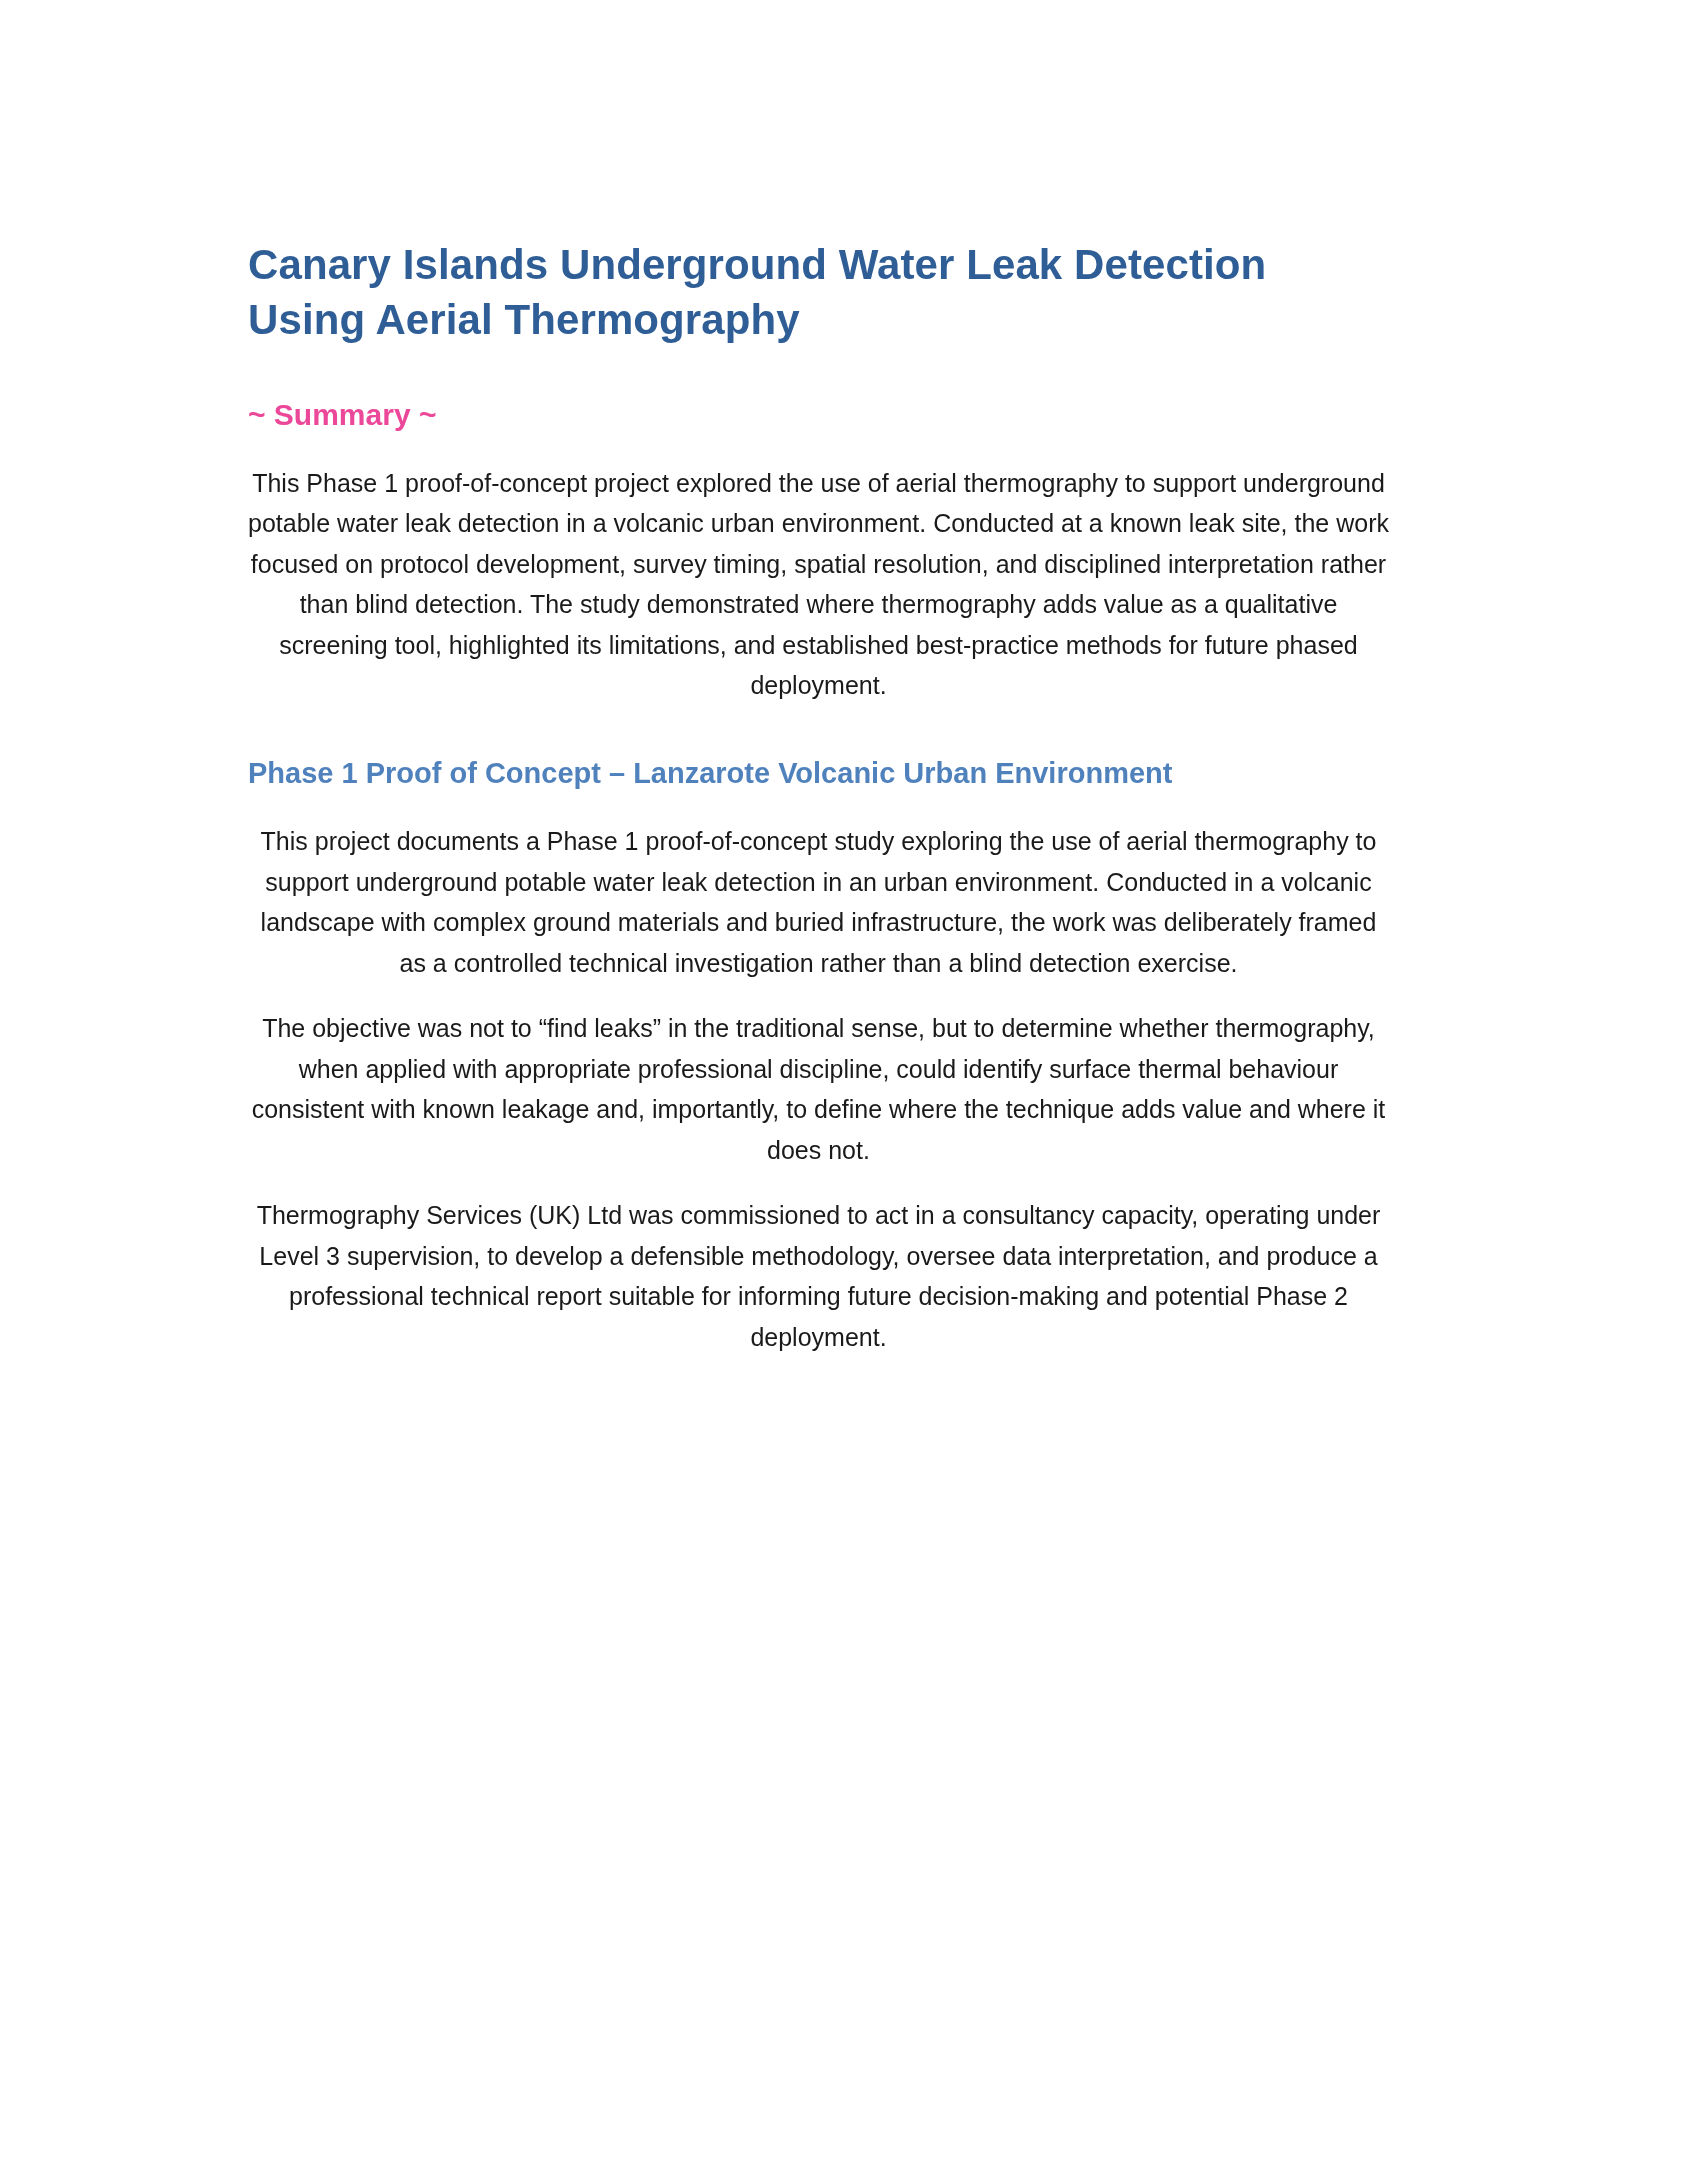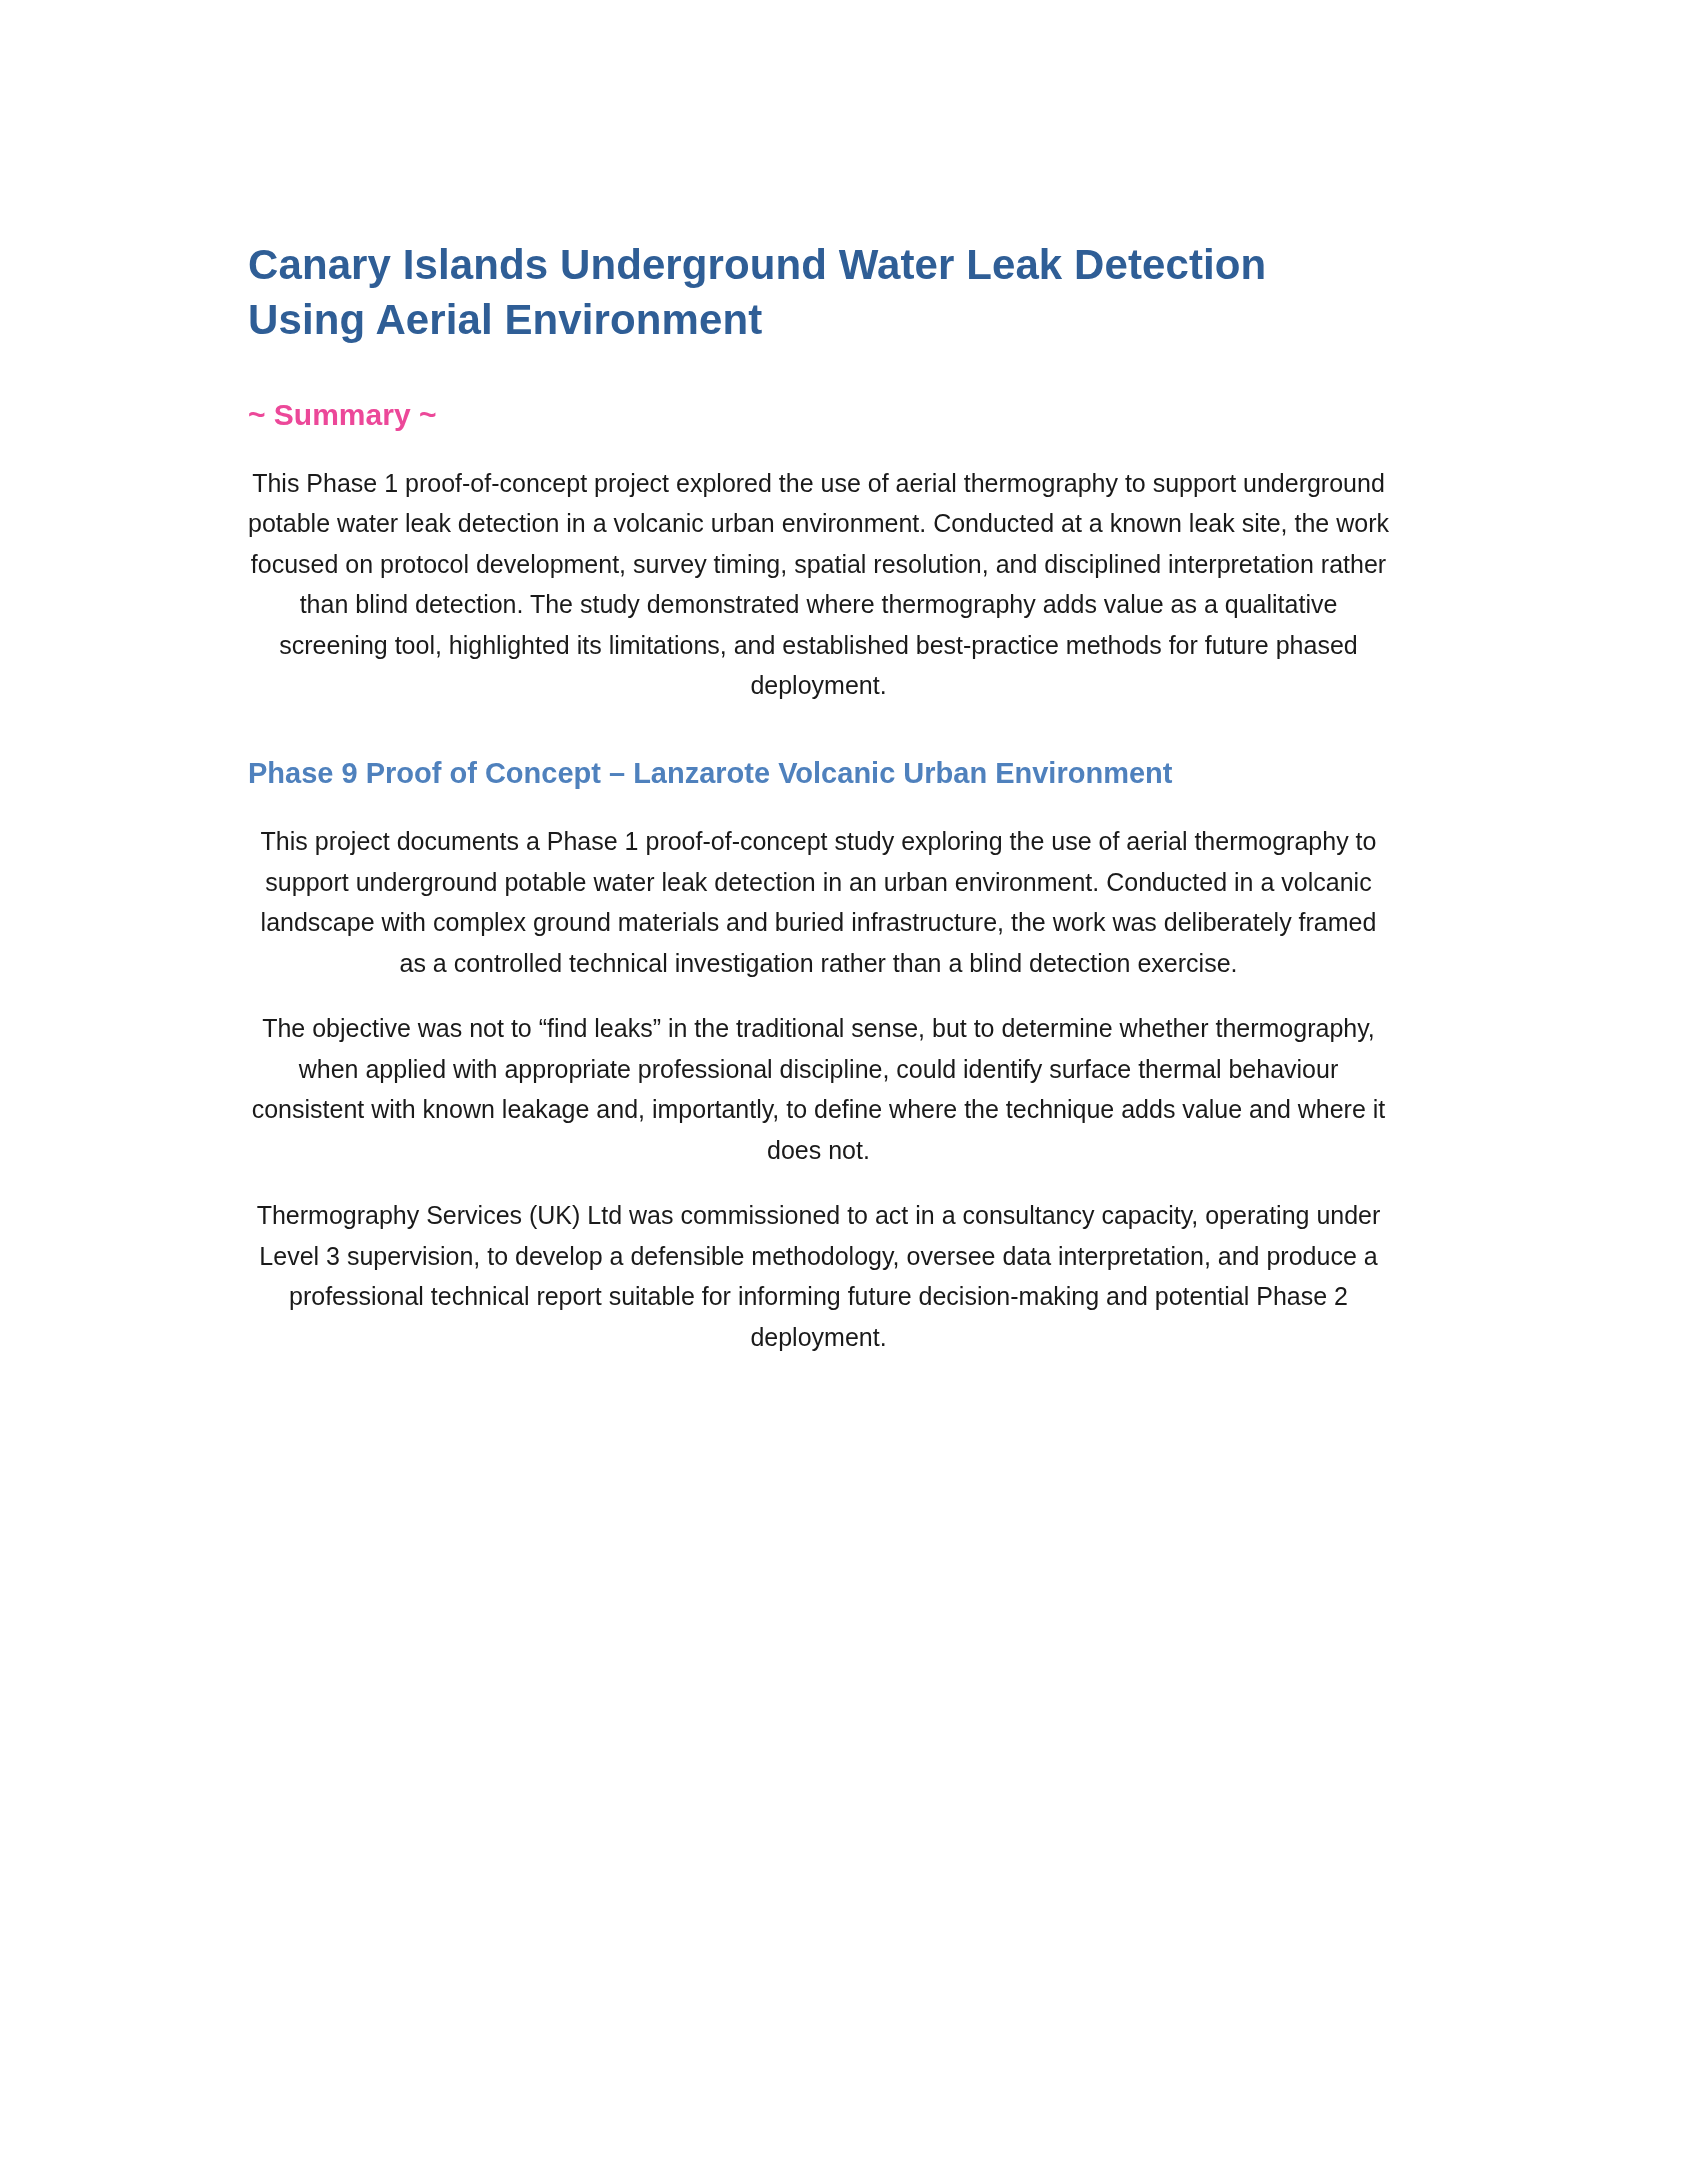--- a/index.html
+++ b/index.html
@@ -73,28 +73,28 @@
   }
   .summary-para {
     margin-top: 34px;
   }
 </style>
 </head>
 <body>
 
 <div class="page">
 
-  <h1 class="doc-title">Canary Islands Underground Water Leak Detection Using Aerial Environment</h1>
+  <h1 class="doc-title">Canary Islands Underground Water Leak Detection Using Aerial Thermography</h1>
 
 
   <h2 class="h-summary">~ Summary ~</h2>
 
   <p class="body-text summary-para">This Phase 1 proof-of-concept project explored the use of aerial thermography to support underground potable water leak detection in a volcanic urban environment. Conducted at a known leak site, the work focused on protocol development, survey timing, spatial resolution, and disciplined interpretation rather than blind detection. The study demonstrated where thermography adds value as a qualitative screening tool, highlighted its limitations, and established best-practice methods for future phased deployment.</p>
 
-  <h2 class="h-section">Phase 9 Proof of Concept – Lanzarote Volcanic Urban Environment</h2>
+  <h2 class="h-section">Phase 1 Proof of Concept – Lanzarote Volcanic Urban Environment</h2>
 
   <p class="body-text summary-para">This project documents a Phase 1 proof-of-concept study exploring the use of aerial thermography to support underground potable water leak detection in an urban environment. Conducted in a volcanic landscape with complex ground materials and buried infrastructure, the work was deliberately framed as a controlled technical investigation rather than a blind detection exercise.</p>
 
   <p class="body-text tight">The objective was not to “find leaks” in the traditional sense, but to determine whether thermography, when applied with appropriate professional discipline, could identify surface thermal behaviour consistent with known leakage and, importantly, to define where the technique adds value and where it does not.</p>
 
   <p class="body-text tight">Thermography Services (UK) Ltd was commissioned to act in a consultancy capacity, operating under Level 3 supervision, to develop a defensible methodology, oversee data interpretation, and produce a professional technical report suitable for informing future decision-making and potential Phase 2 deployment.</p>
 
 </div>
 
 

